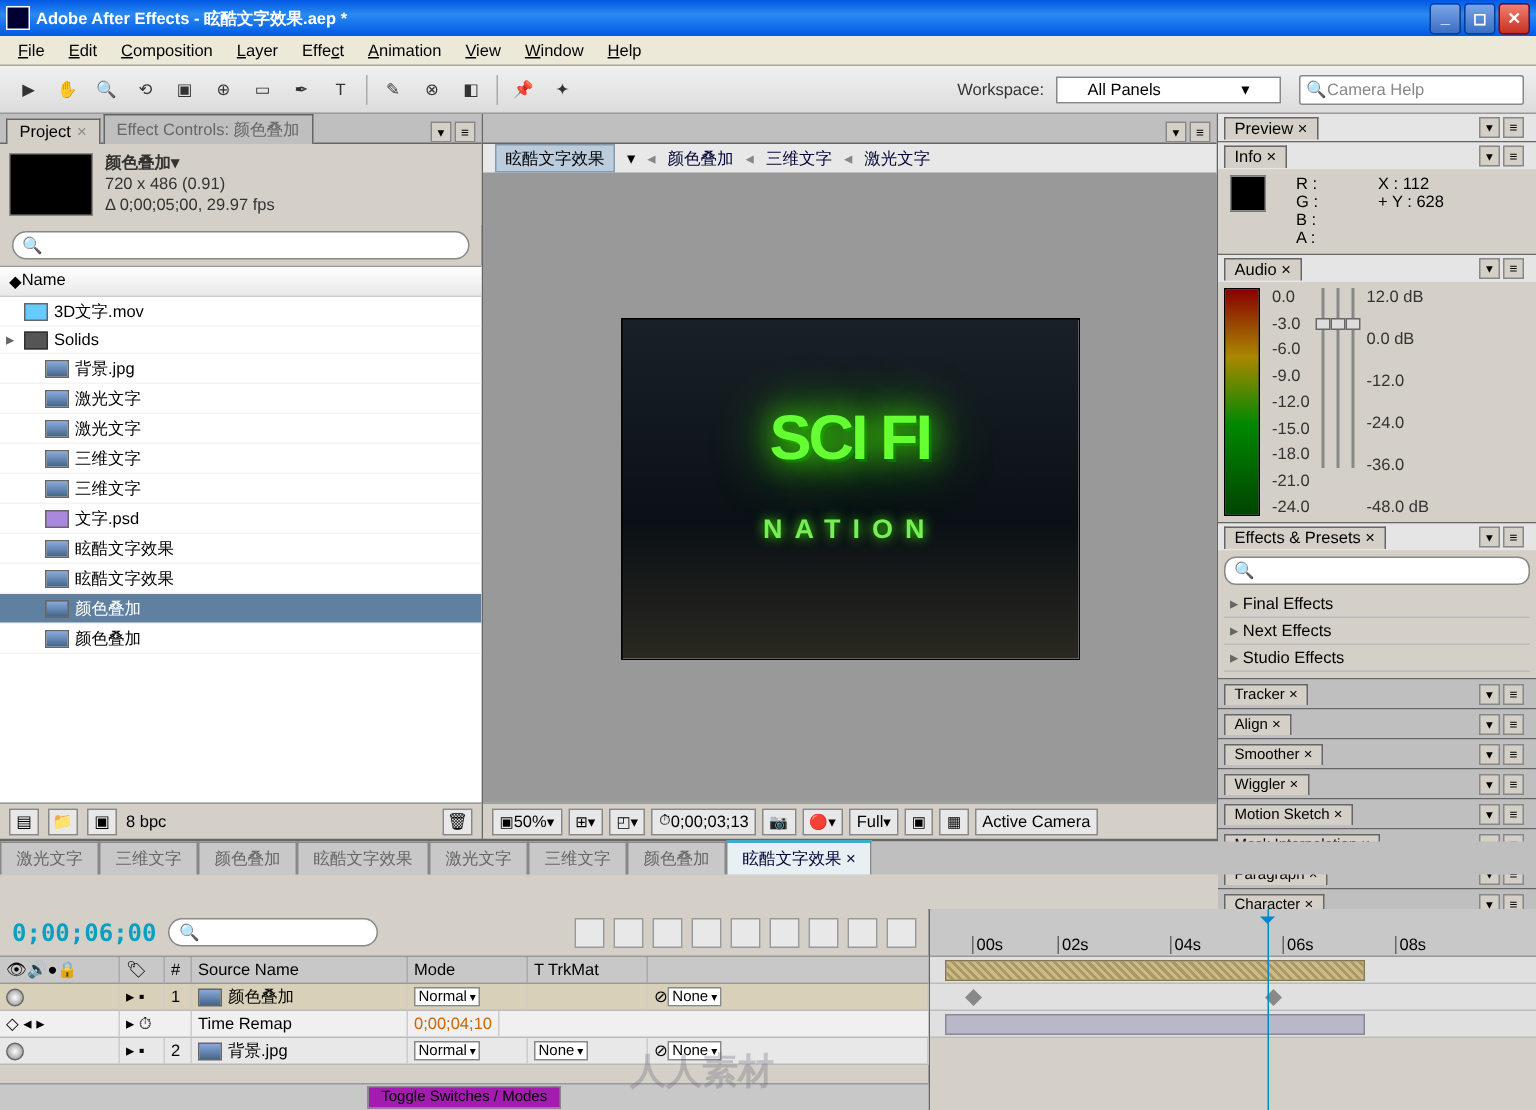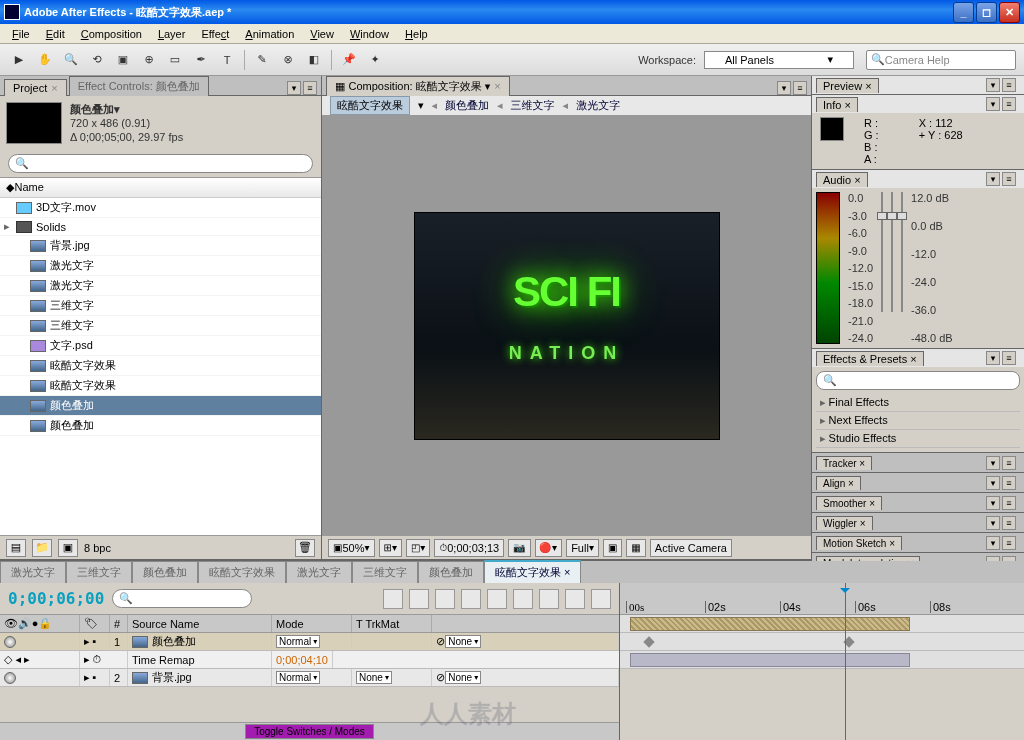--- a/index.html
+++ b/index.html
@@ -70,21 +70,21 @@
 .ep-body { padding: 4px; background: #d4d0c8; }
 .ep-search { border: 1px solid #888; background: #fff; border-radius: 8px; padding: 2px 6px; margin-bottom: 4px; }
 .ep-row { padding: 2px 4px; border-bottom: 1px solid #bbb; cursor: pointer; }
 .ep-row::before { content: "▸ "; color: #666; }
 .small-panel { height: 20px; background: #bfbfbf; border-bottom: 1px solid #666; display: flex; align-items: center; padding: 0 4px; }
 .small-panel .tab { background: #d4d0c8; border: 1px solid #666; border-bottom: none; padding: 1px 6px; font-size: 10px; }
 .timeline-area { height: 181px; display: flex; flex-direction: column; border-top: 2px solid #666; }
 .tl-tabs { height: 22px; background: #bfbfbf; display: flex; align-items: flex-end; }
 .tl-tab { background: #c8c8c8; border: 1px solid #888; border-bottom: none; padding: 3px 10px; margin-right: 0; cursor: pointer; color: #666; }
 .tl-tab.active { background: #e8f0f4; color: #003; border-top: 2px solid #4ac; }
-.tl-body { flex: 1; display: flex; background: #d4d0c8; }
+.tl-body { flex: 1; display: flex; background: #d4d0c8; margin-top: 23px; }
 .tl-left { width: 620px; border-right: 1px solid #666; display: flex; flex-direction: column; }
 .tl-right { flex: 1; position: relative; overflow: hidden; }
 .tl-head { height: 32px; display: flex; align-items: center; padding: 0 8px; gap: 8px; border-bottom: 1px solid #999; }
 .timecode { color: #08a0c0; font-size: 16px; font-family: monospace; font-weight: bold; }
 .tl-search { width: 140px; border: 1px solid #888; border-radius: 10px; background: #fff; padding: 2px 6px; }
 .tl-icons { margin-left: auto; display: flex; gap: 6px; }
 .tl-icons .ti { width: 20px; height: 20px; border: 1px solid #999; background: #e8e8e8; cursor: pointer; }
 .tl-cols { height: 18px; background: #c8c8c8; border-bottom: 1px solid #999; display: flex; align-items: center; font-size: 10px; }
 .tl-col { border-right: 1px solid #aaa; padding: 0 4px; height: 100%; display: flex; align-items: center; }
 .layer-row { height: 18px; display: flex; align-items: center; border-bottom: 1px solid #bbb; background: #e8e8e8; }
@@ -259,21 +259,20 @@
       <div class="fbtn">▤</div>
       <div class="fbtn">📁</div>
       <div class="fbtn">▣</div>
       <span>8 bpc</span>
       <div class="fbtn" style="margin-left:auto">🗑</div>
     </div>
   </div>
 
   <div class="mid-col">
     <div class="panel-tabs">
-      <div class="panel-tab">▦ <span>Composition:</span> <span>眩酷文字效果</span> ▾<span class="x">×</span></div>
       <div class="panel-opts">
           <span>▾</span>
           <span>≡</span>
         </div>
     </div>
     <div class="comp-nav">
       <span class="active-crumb">眩酷文字效果</span>
         <span>▾</span>
       <span class="arr">◂</span>
         <span class="crumb">颜色叠加</span>
@@ -532,21 +531,21 @@
             <div class="lr-cell" style="flex:1">⊘ <span class="dd">None</span></div>
           </div>
         </div>
       <div style="flex:1"></div>
       <div class="tl-footer">
           <div class="toggle-btn">Toggle Switches / Modes</div>
         </div>
     </div>
     <div class="tl-right">
       <div class="ruler" id="ruler">
-          <div class="tick" style="left: 6px; font-family: Liberation Serif, serif;">00s</div>
+          <div class="tick" style="left: 28px;">00s</div>
           <div class="tick" style="left: 85px;">02s</div>
           <div class="tick" style="left: 160px;">04s</div>
           <div class="tick" style="left: 235px;">06s</div>
           <div class="tick" style="left: 310px;">08s</div>
         </div>
       <div class="track-area" id="tracks">
           <div class="track">
             <div class="clip" style="left:10px;width:280px"></div>
           </div>
           <div class="track">

